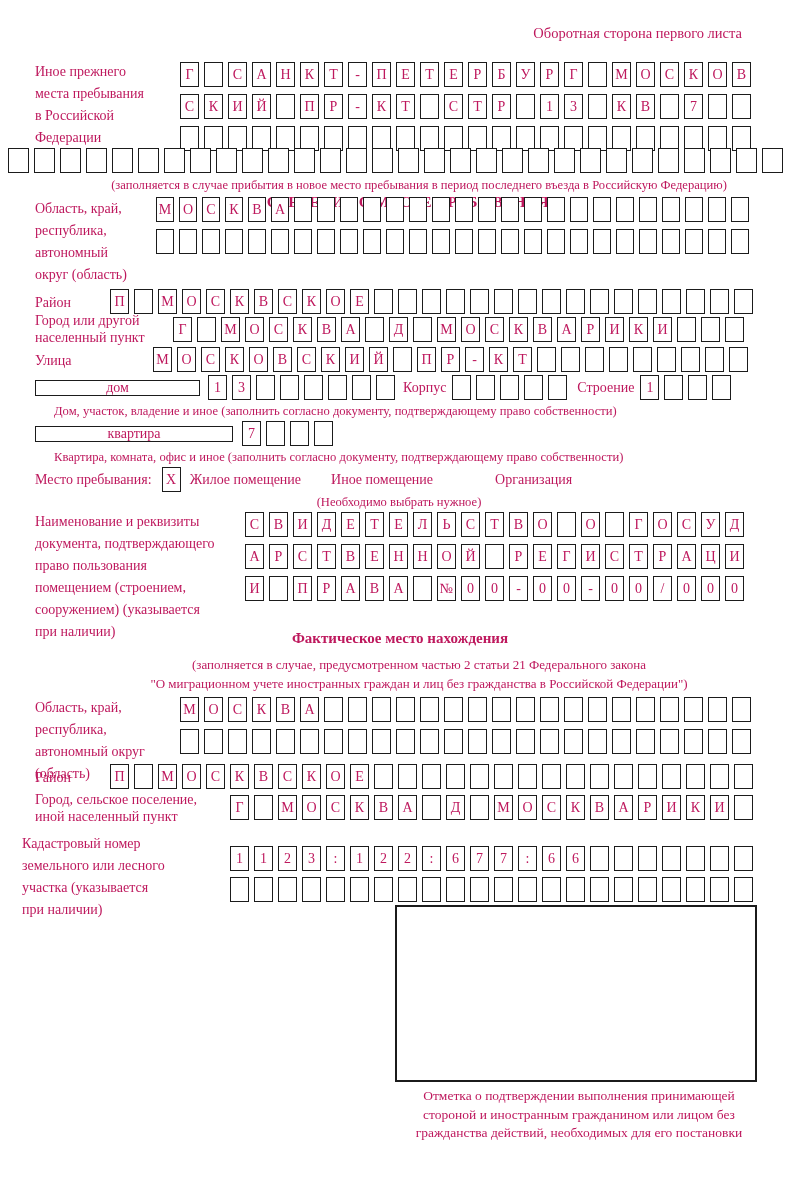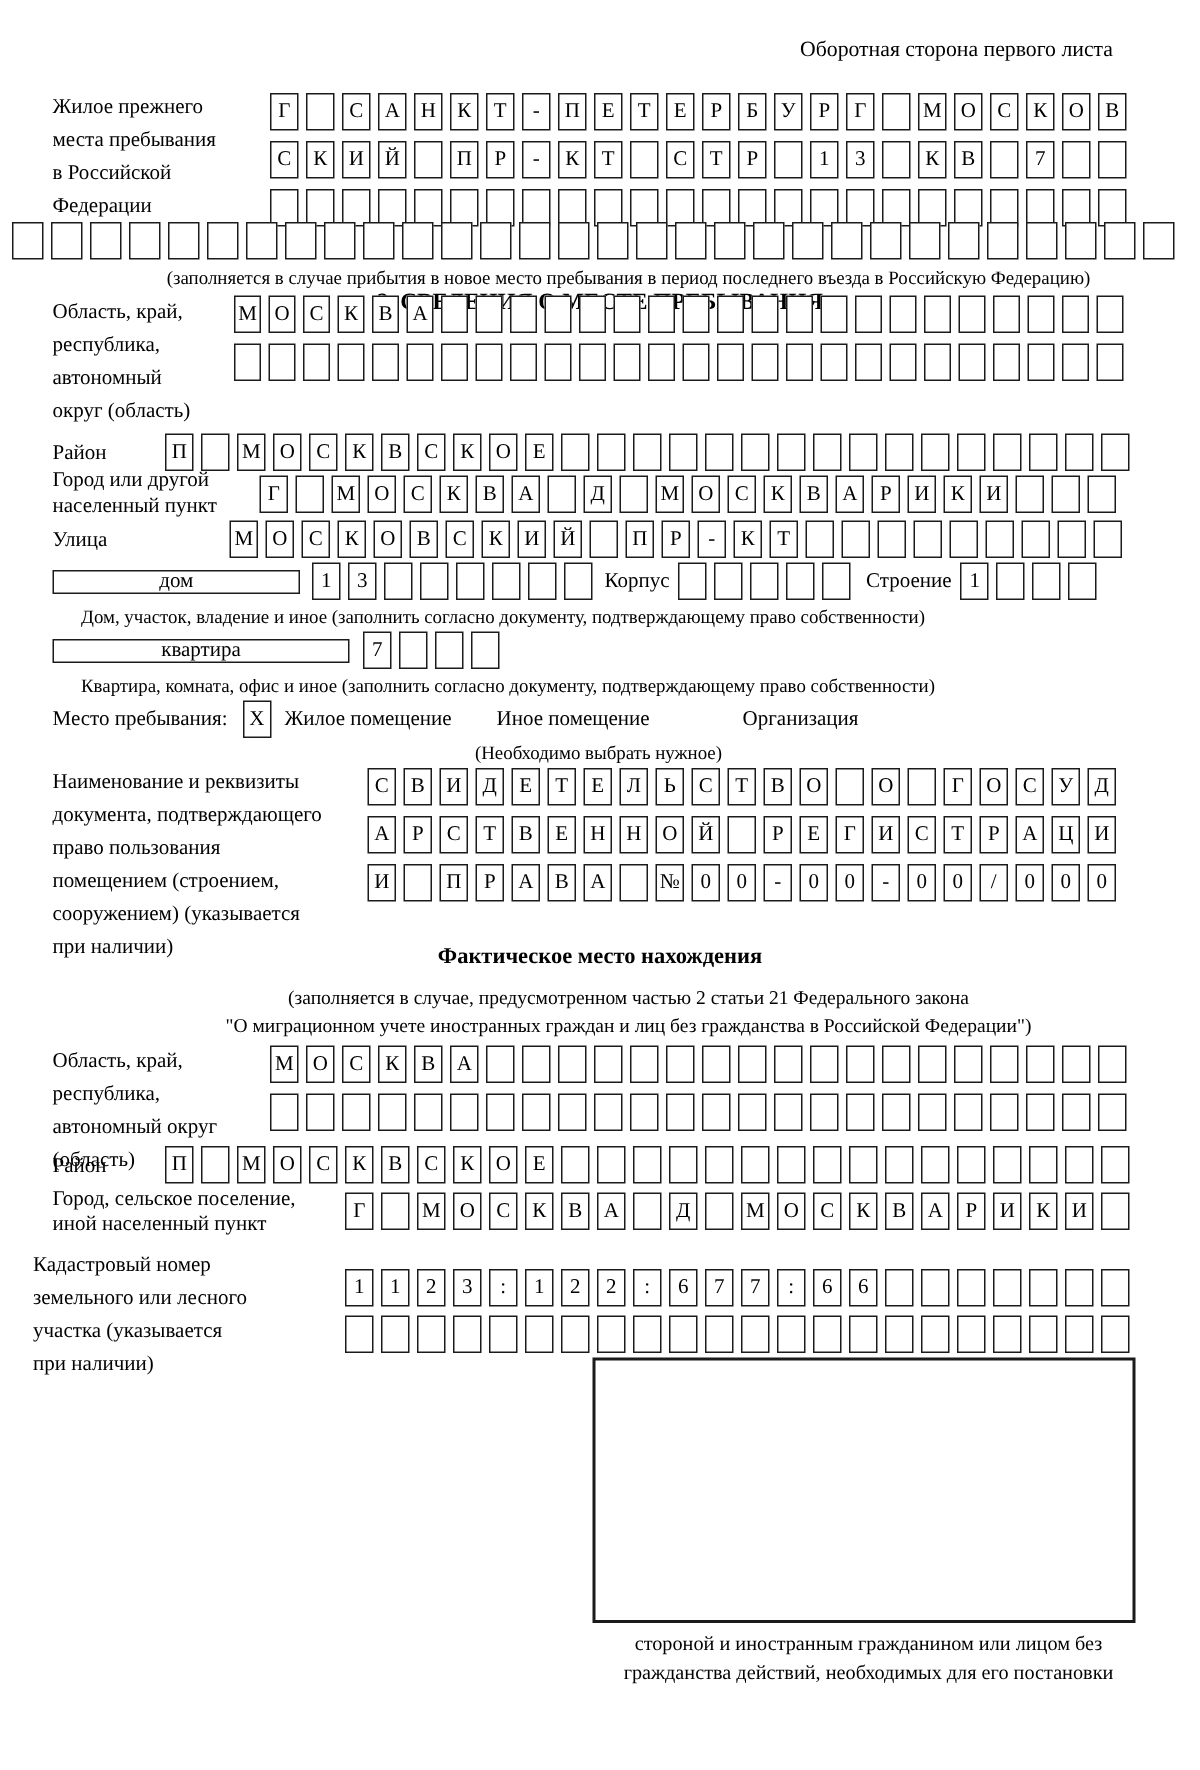--- a/index.html
+++ b/index.html
@@ -1,17 +1,17 @@
 <!DOCTYPE html>
 <html lang="ru"><head>
 <meta charset="utf-8">
 <style>
   html,body{margin:0;padding:0;background:#fff;}
   .page{
-    position:relative;width:800px;height:1180px;background:#ffffff;color:#000000;
+    position:relative;width:800px;height:1180px;background:#ffffff;color:#be185d;
     font-family:"Liberation Serif", serif;overflow:hidden;
   }
   .abs{position:absolute;}
   .label{font-size:14px;line-height:22px;}
   .label.tight{line-height:17px;}
   .note{font-size:12.6px;padding-left:19px;}
   .center{text-align:center;}
   .sec-title{font-weight:bold;font-size:15.5px;}
   
   .cells{display:flex;align-items:flex-start;}
@@ -39,21 +39,21 @@
   .label .line{white-space:nowrap;}
 </style>
 </head>
 <body>
 
 <div class="page">
 
   <div class="abs" style="top:25px;right:58px;font-size:14.5px;">Оборотная сторона первого листа</div>
 
   <div class="abs label" style="left:35px;top:61px;width:145px;">
-      <div class="line">Жилое прежнего</div>
+      <div class="line">Иное прежнего</div>
       <div class="line">места пребывания</div>
       <div class="line">в Российской</div>
       <div class="line">Федерации</div>
     </div>
   <div class="abs stack g7" style="left:180px;top:62px;">
     <div class="cells p24">
         <span class="cell">Г</span>
         <span class="cell"></span>
         <span class="cell">С</span>
         <span class="cell">А</span>
@@ -636,17 +636,18 @@
         <span class="cell"></span>
         <span class="cell"></span>
         <span class="cell"></span>
         <span class="cell"></span>
         <span class="cell"></span>
       </div>
   </div>
 
   <div class="abs stamp-box" style="left:395px;top:905px;width:362px;height:177px;"></div>
   <div class="abs caption center" style="left:383px;top:1087px;width:392px;">
+      <div class="line">Отметка о подтверждении выполнения принимающей</div>
       <div class="line">стороной и иностранным гражданином или лицом без</div>
       <div class="line">гражданства действий, необходимых для его постановки</div>
     </div>
 
 </div>
 
 </body></html>

